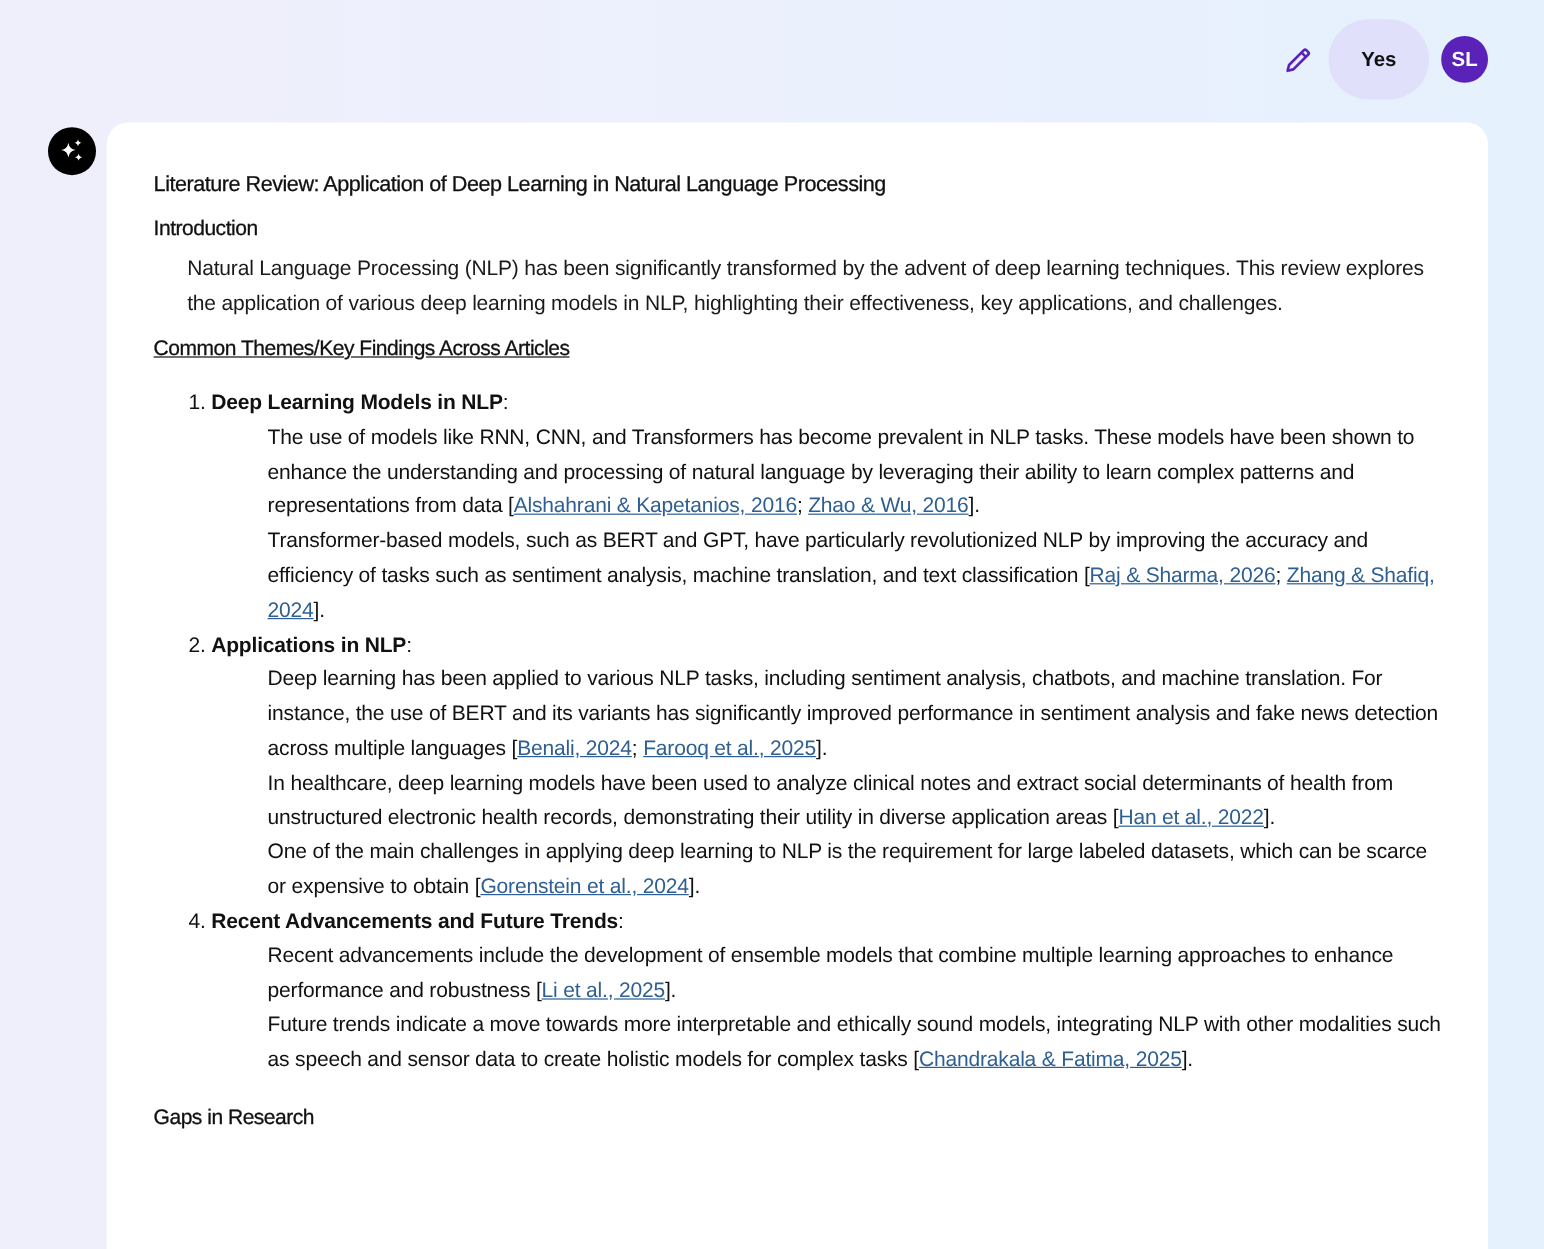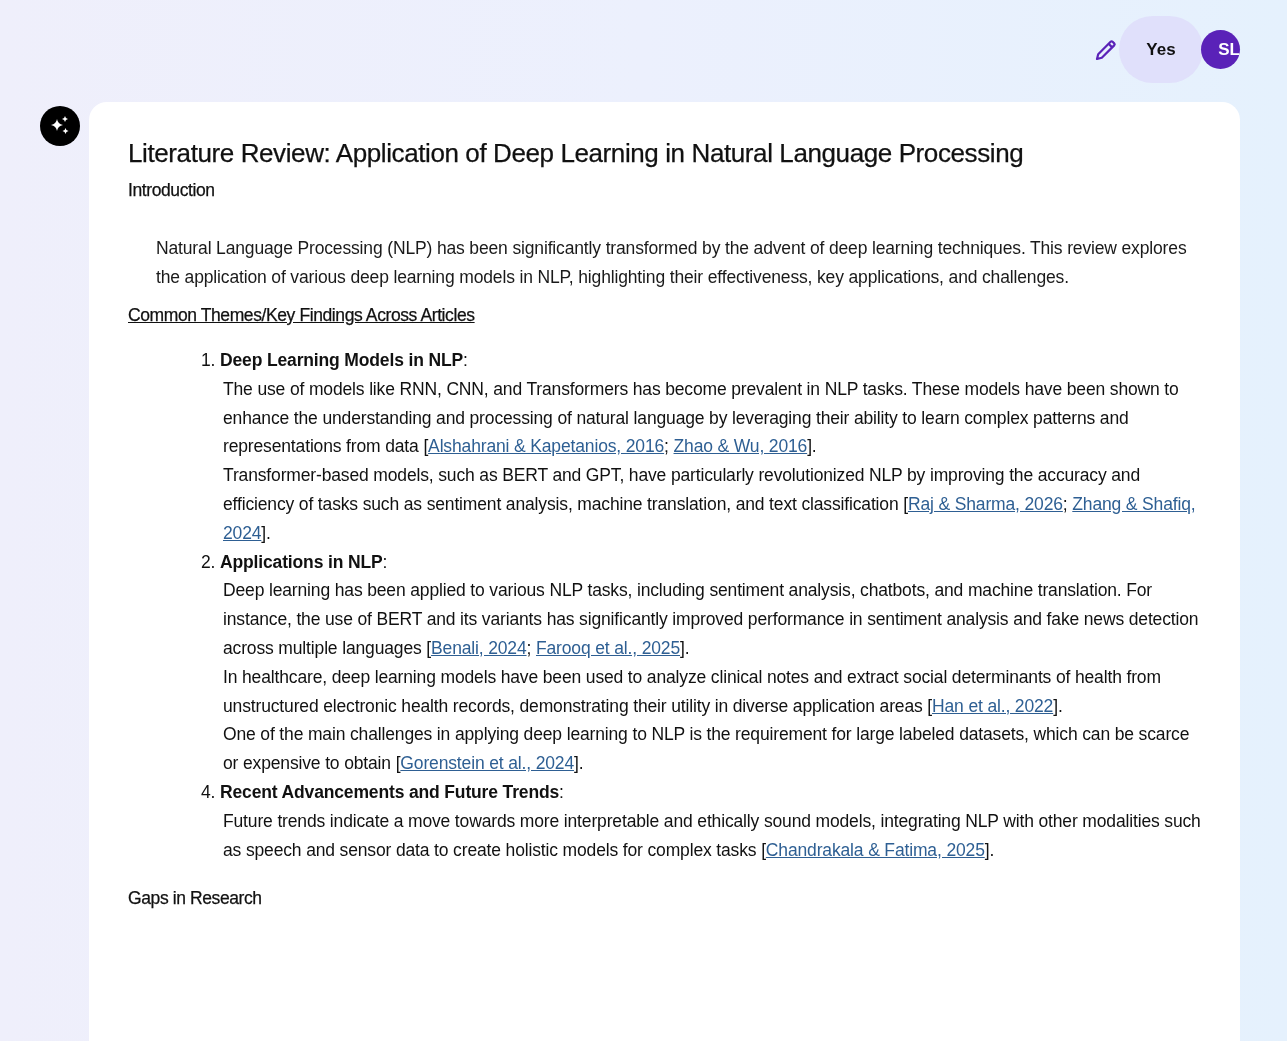--- a/index.html
+++ b/index.html
@@ -5,69 +5,69 @@
     * { box-sizing: border-box; margin: 0; padding: 0; }
     html, body { width: 1287px; height: 1041px; overflow: hidden; }
     body {
       background: linear-gradient(90deg, #efeffb 0%, #ecf0fd 50%, #e5f1fd 100%);
       font-family: "Liberation Sans", sans-serif;
       color: #111;
       position: relative;
     }
     .topbar {
       position: absolute; top: 16px; right: 47px;
-      display: flex; align-items: center; 
+      display: flex; align-items: center; gap: 12px;
     }
     .edit-btn {
       width: 26px; height: 26px; display: flex; align-items: center; justify-content: center;
       cursor: pointer; margin-right: 0px;
     }
     .reply-bubble {
       width: 84px; height: 67px; border-radius: 34px;
       background: #e0e0fb;
       display: flex; align-items: center; justify-content: center;
       font-size: 17px; font-weight: 700; color: #111;
     }
     .avatar {
       width: 39px; height: 39px; border-radius: 50%;
       background: #5a22b8; color: #fff;
-      display: flex; align-items: center; justify-content: flex-end;
+      display: flex; align-items: center; justify-content: center;
       font-size: 17px; font-weight: 700; margin-left: -2px;
     }
     .ai-icon {
       position: absolute; left: 40px; top: 106px;
       width: 40px; height: 40px; border-radius: 50%;
       background: #000; display: flex; align-items: center; justify-content: center;
     }
     .card {
       position: absolute; left: 89px; top: 102px;
       width: 1151px; height: 1000px;
       background: #fff; border-radius: 18px;
       padding: 38px 39px 0 39px;
     }
     .title {
-      font-size: 26px; font-weight: 400; letter-spacing: -0.4px;
+      font-size: 18px; font-weight: 400; letter-spacing: -0.4px;
       line-height: 26px; color: #111; margin-bottom: 13px;
       -webkit-text-stroke: 0.25px #111;
     }
     .h2 {
       font-size: 17.5px; letter-spacing: -0.4px; line-height: 22px;
       color: #111; -webkit-text-stroke: 0.25px #111;
     }
-    .intro-h { margin-bottom: 33px; }
+    .intro-h { margin-bottom: 8px; }
     .body-text {
       font-size: 17.5px; line-height: 28.5px; color: #1a1a1a;
       letter-spacing: -0.15px;
       margin-left: 28px;
     }
     .intro-p { margin-bottom: 13px; }
     .themes-h { margin-bottom: 20px; text-decoration: underline; }
     ol.themes { list-style: none; padding-left: 29px; }
     ol.themes > li { font-size: 17.5px; line-height: 28.8px; letter-spacing: -0.15px; }
-    .item-head { display: block; margin-left: 44px; }
+    .item-head { display: block; }
     .item-title { font-weight: 700; }
     .sub { display: block; padding-left: 66px; }
     .cite { color: #2e5f93; cursor: pointer; text-decoration: underline; }
     .gaps-h { margin-top: 23px; }
   </style>
 </head>
 <body>
 
 <div class="topbar">
   <div class="edit-btn">
@@ -116,18 +116,19 @@
       <span class="sub"><span>In healthcare, deep learning models have been used to analyze clinical notes and extract social determinants of health from unstructured electronic health records, demonstrating their utility in diverse application areas </span>[<a class="cite">Han et al., 2022</a>].</span>
     </li>
     <li>
       <span class="sub"><span>One of the main challenges in applying deep learning to NLP is the requirement for large labeled datasets, which can be scarce or expensive to obtain </span>[<a class="cite">Gorenstein et al., 2024</a>].</span>
     </li>
     <li>
       <span class="item-head">
         <span>4.</span>
         <span class="item-title">Recent Advancements and Future Trends</span>:
       </span>
+      <span class="sub"><span>Recent advancements include the development of ensemble models that combine multiple learning approaches to enhance performance and robustness </span>[<a class="cite">Li et al., 2025</a>].</span>
       <span class="sub"><span>Future trends indicate a move towards more interpretable and ethically sound models, integrating NLP with other modalities such as speech and sensor data to create holistic models for complex tasks </span>[<a class="cite">Chandrakala &amp; Fatima, 2025</a>].</span>
     </li>
   </ol>
 
   <div class="h2 gaps-h">Gaps in Research</div>
 </div>
 
 </body></html>

